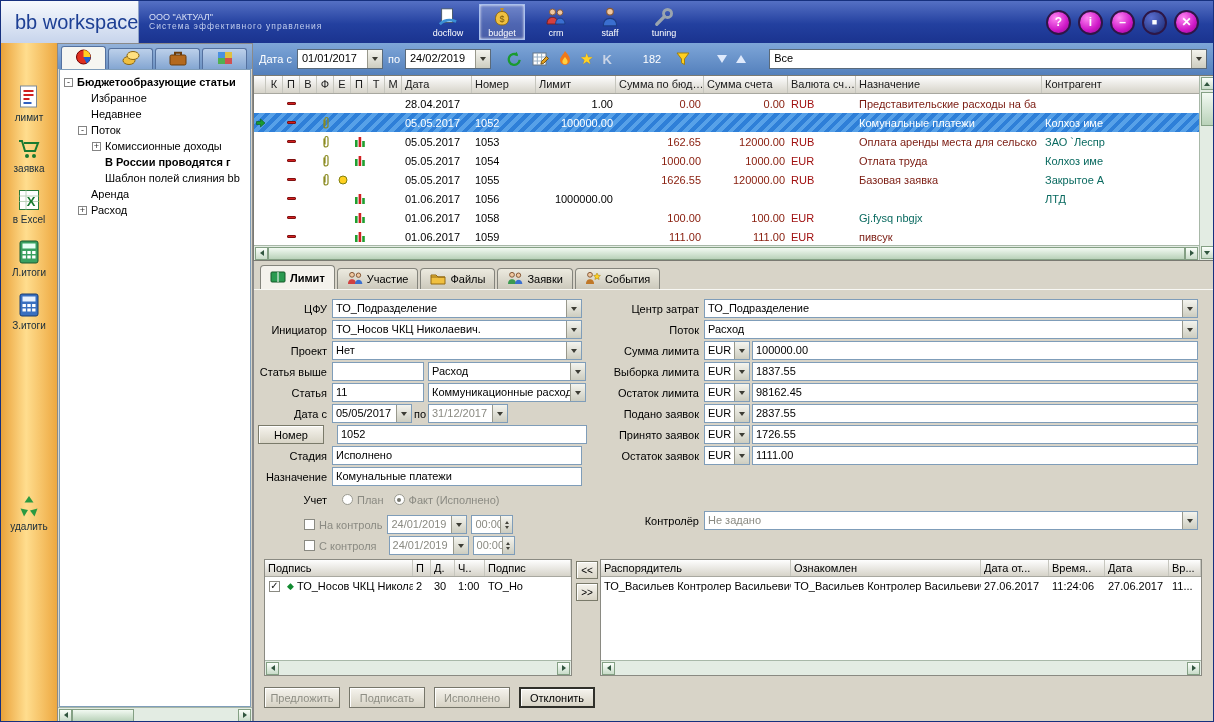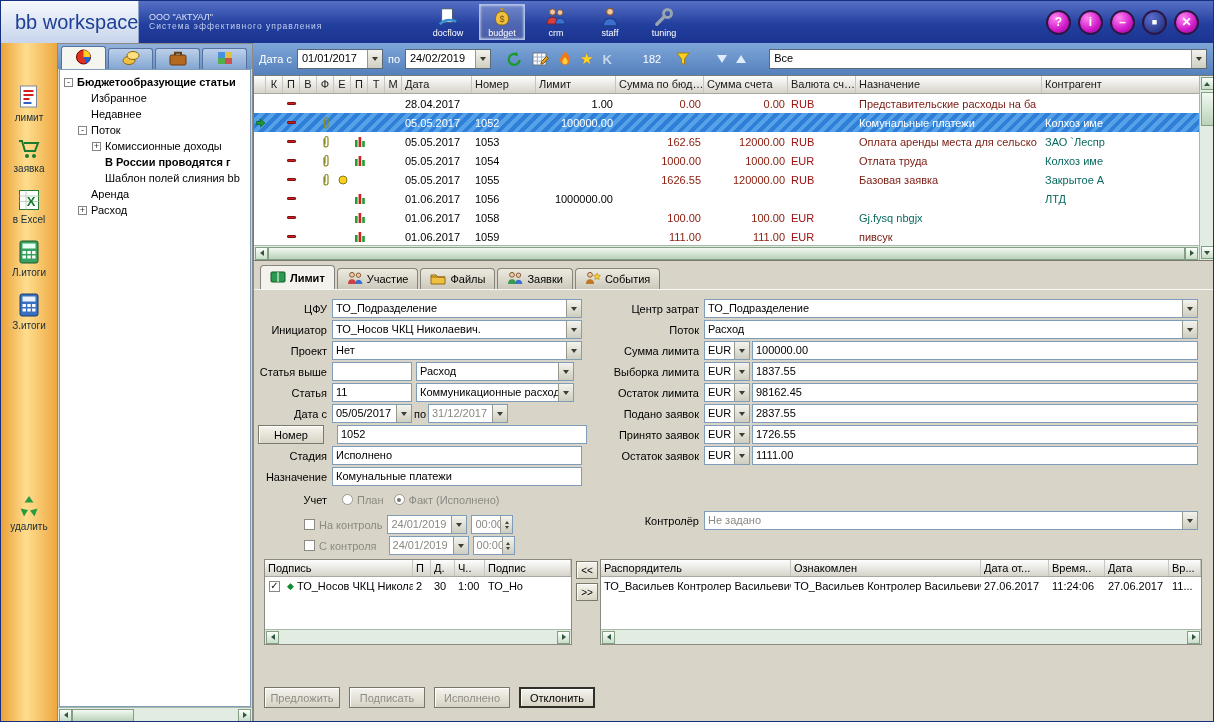--- a/index.html
+++ b/index.html
@@ -101,38 +101,38 @@
 
 .lbl{width:74px;text-align:right;padding-right:5px;flex:none;white-space:nowrap;overflow:hidden}
 .lblR{width:106px;text-align:right;padding-right:5px;flex:none;white-space:nowrap}
 .lrow,.rrow{position:absolute;height:19px;display:flex;align-items:center}
 .lrow{left:4px;width:330px}
 .rrow{left:344px;width:608px}
 .fld{height:19px;border:1px solid #7f9db9;background:#fff;display:flex;align-items:stretch;flex:none}
 .fld .v{padding:2px 3px;flex:1;overflow:hidden;white-space:nowrap}
 .fld .dd{width:15px}
 .fld.gray .v{color:#8a8a82}
-.w250{width:250px}.w158{width:158px}.w88{width:80px}.w86{width:80px}.w46{width:46px}.w446{width:446px}.w494{width:494px}
+.w250{width:250px}.w158{width:158px}.w88{width:92px}.w86{width:80px}.w46{width:46px}.w446{width:446px}.w494{width:494px}
 .mid{width:16px;text-align:center;flex:none}
 .nbtn{width:66px;height:19px;background:linear-gradient(180deg,#f6f4ee,#d8d4c6);border:1px solid #7a7a6a;box-shadow:inset 1px 1px 0 #fff;font:inherit;margin-right:13px;cursor:pointer}
 .radio{width:11px;height:11px;border-radius:50%;border:1px solid #9a9a90;background:#fff;display:inline-block;flex:none;position:relative;margin:0 4px 0 10px}
 .radio.on::after{content:"";position:absolute;left:2.5px;top:2.5px;width:4px;height:4px;border-radius:50%;background:#77776d}
 .rlbl,.clbl{color:#8a8a82;white-space:nowrap}
 .cb{width:11px;height:11px;border:1px solid #8a8a82;background:#fff;display:inline-flex;align-items:center;justify-content:center;flex:none;margin:0 4px 0 6px;font-size:10px}
 .cb.checked::after{content:"✓";color:#111;font-size:10px;line-height:1}
 .dia{color:#118a30;font-size:9px;margin:0 3px}
 .dia::after{content:"◆"}
 .spin{display:flex;flex-direction:column;justify-content:center;align-items:center;gap:2px;width:12px;border-left:1px solid #98988c;background:linear-gradient(180deg,#f4f4ee,#cdcdc0)}
 .spin .tri{border-width:2.5px}
 .spin .tri.u{border-bottom:3.5px solid #44443c}
 .spin .tri.d{border-top:3.5px solid #44443c}
 .timew{width:42px}
 
 
-.sigtbl{position:absolute;top:298px;height:86px;border:1px solid #8a8a82;background:#fff;display:flex;flex-direction:column}
+.sigtbl{position:absolute;top:298px;height:117px;border:1px solid #8a8a82;background:#fff;display:flex;flex-direction:column}
 .sthead{display:flex;height:17px;background:linear-gradient(180deg,#fefefe,#d6d3c9);border-bottom:1px solid #a8a8a0;flex:none}
 .sth{border-right:1px solid #c6c6be;padding:2px 3px;overflow:hidden;white-space:nowrap;flex:none}
 .strow{display:flex;height:18px;align-items:center;flex:none}
 .stc{padding:0 3px;overflow:hidden;white-space:nowrap;flex:none;display:flex;align-items:center;height:100%}
 .stbody{flex:1}
 .midbtn{position:absolute;width:22px;height:18px;background:linear-gradient(180deg,#f6f4ee,#d8d4c6);border:1px solid #7a7a6a;box-shadow:inset 1px 1px 0 #fff;font:inherit;font-size:10px;cursor:pointer}
 
 
 .actions{position:absolute;left:10px;top:426px;display:flex;gap:9px}
 .abtn{width:76px;height:21px;background:linear-gradient(180deg,#f6f4ee,#d6d2c4);border:1px solid #76766a;box-shadow:inset 1px 1px 0 #fff;font:inherit;color:#000;cursor:pointer}

